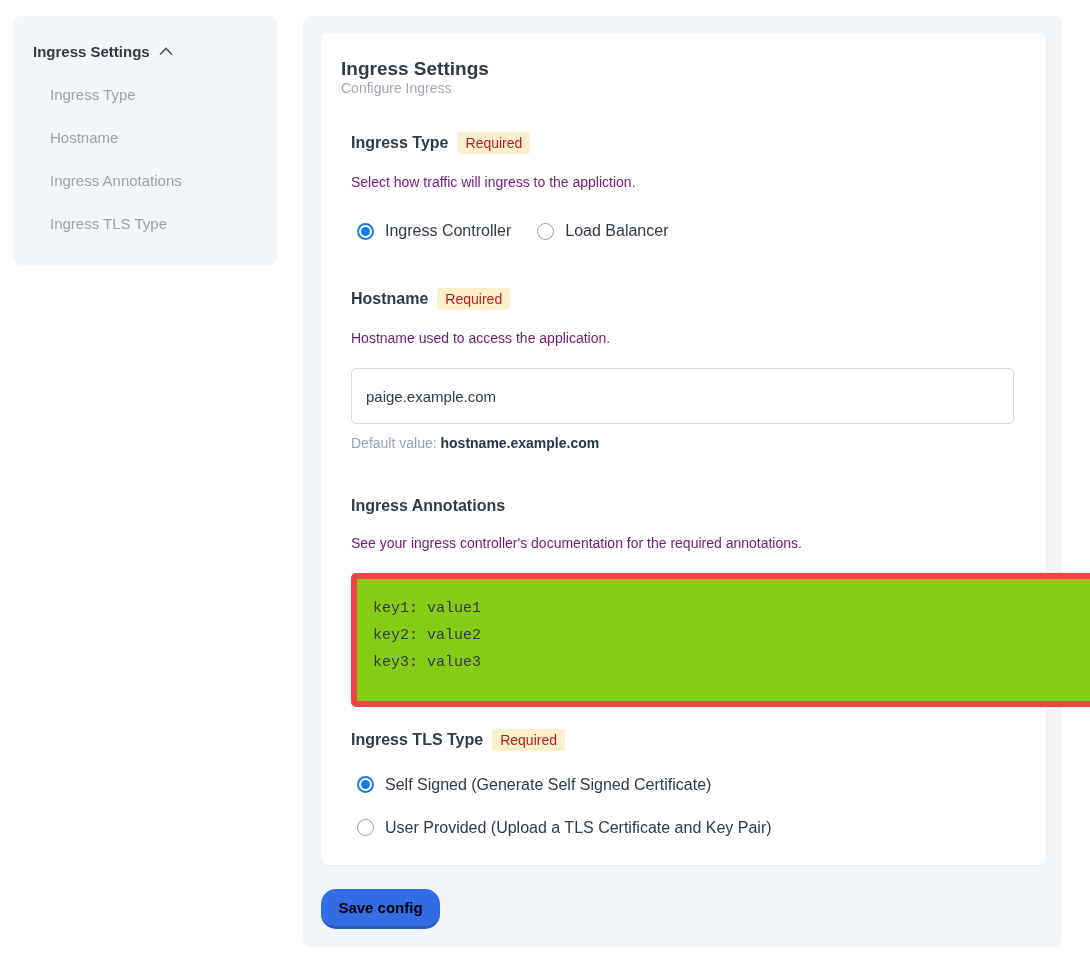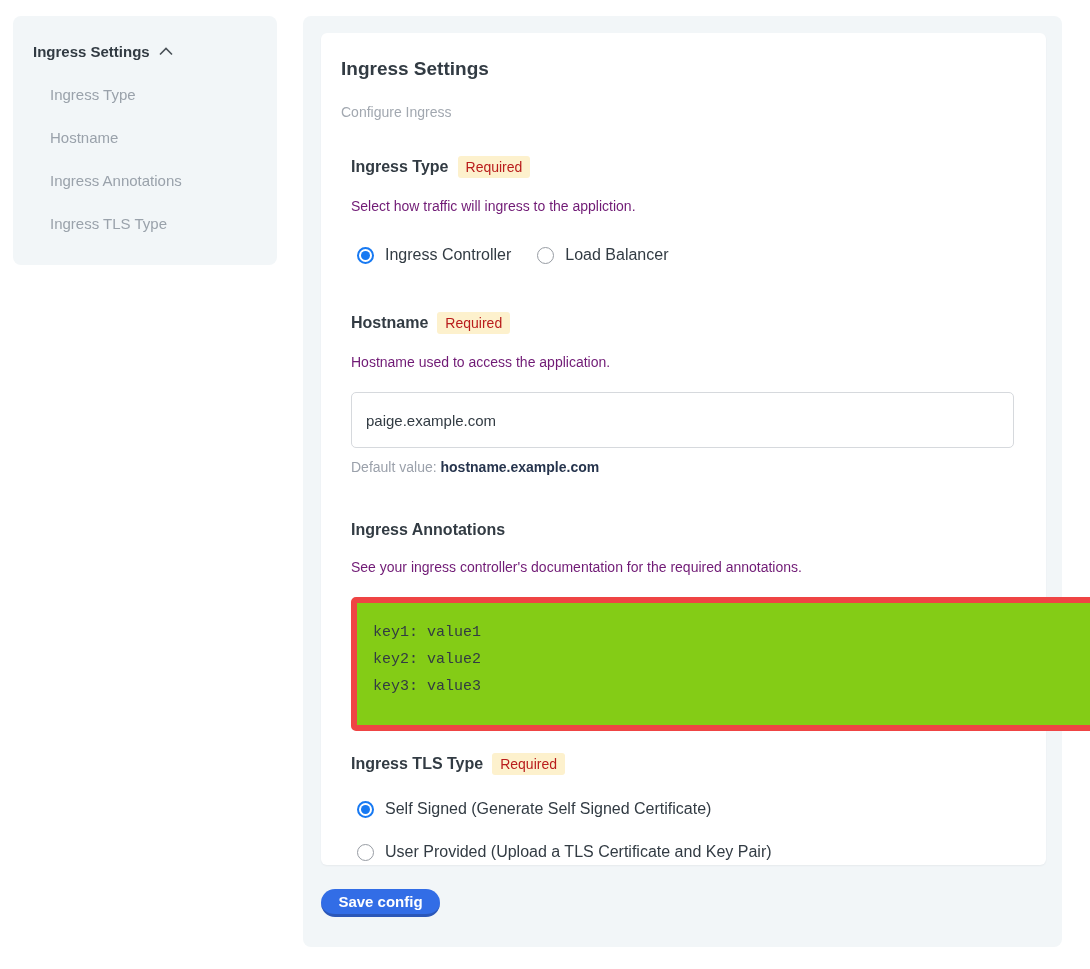--- a/index.html
+++ b/index.html
@@ -17,21 +17,21 @@
     color:#9aa2ab; cursor:pointer; }
 
   
   .panel { position:absolute; left:303px; top:16px; width:759px; height:931px;
     background:#f2f6f8; border-radius:8px; }
   .card { position:absolute; left:18px; top:17px; width:725px; height:832px;
     background:#ffffff; border-radius:6px; box-shadow:0 1px 2px rgba(50,59,67,.06);
     padding:25px 20px; }
 
   .card-title { font-size:19px; font-weight:bold; color:#323b43; }
-  .card-subtitle { margin-top:24px; font-size:14px; color:#a2a8b0; }
+  .card-subtitle { font-size:14px; color:#a2a8b0; }
 
   .group { margin-left:10px; width:663px; }
   .g1 { margin-top:36px; } .g2 { margin-top:48px; } .g3 { margin-top:46px; }
   .g4 { margin-top:22px; }
 
   .group-label-row { display:flex; align-items:center; }
   .group-label { font-size:16px; font-weight:bold; color:#323b43; }
   .badge { margin-left:9px; background:#fdf1cd; color:#b91c1c; font-size:14px;
     padding:3px 8px; border-radius:3px; }
   .group-help { margin-top:20px; font-size:14px; color:#701a75; }
@@ -51,26 +51,26 @@
     color:#323b43; font-family:"Liberation Sans", sans-serif; background:#fff; outline:none; }
   .default-line { margin-top:11px; font-size:14px; color:#9ba1ab; }
   .default-value { font-weight:bold; color:#26344d; }
 
   .annotations-area { display:block; margin-top:22px; width:783px; height:134px;
     border:6px solid #ef4444; border-radius:5px; padding:16px 16px;
     font-family:"Liberation Mono", monospace; font-size:15px; line-height:27px;
     color:#323b43; resize:both; outline:none; background:#84cc16; }
 
   .tls-options { margin-top:6px; }
-  .tls-row { display:flex; align-items:flex-end; margin-top:25px; padding-left:6px;
+  .tls-row { display:flex; align-items:flex-start; margin-top:25px; padding-left:6px;
     cursor:pointer; }
 
-  .save-btn { position:absolute; left:18px; top:873px; width:119px; height:28px;
+  .save-btn { position:absolute; left:18px; top:873px; width:119px; height:40px;
     background:#326de6; border:none; border-bottom:3px solid #2b57b8;
-    border-radius:15px; color:#ffffff; font-size:15px; font-weight:bold;
+    border-radius:15px; color:#000000; font-size:15px; font-weight:bold;
     font-family:"Liberation Sans", sans-serif; cursor:pointer; }
 </style>
 </head>
 <body>
 
 <nav class="sidebar">
   <div class="sidebar-title-row">
     <span class="sidebar-title">Ingress Settings</span>
     <span class="chev">
       <svg width="14" height="9" viewBox="0 0 14 9">

